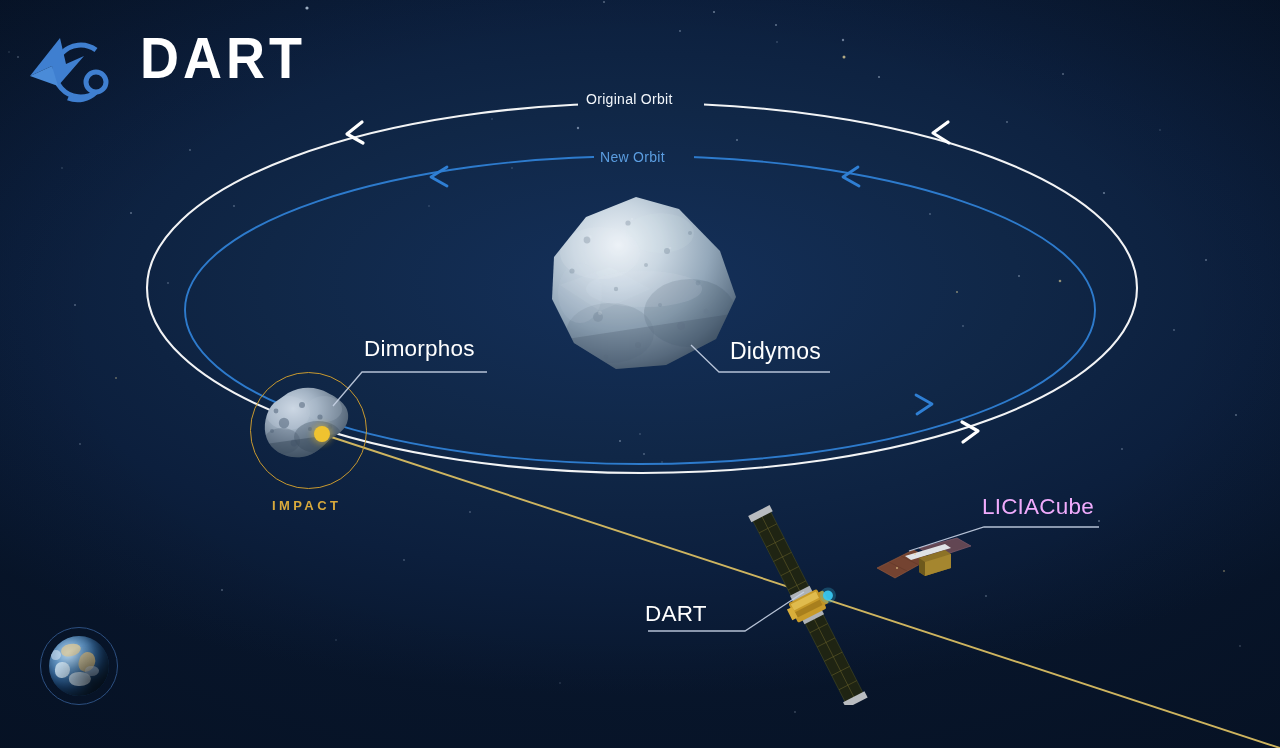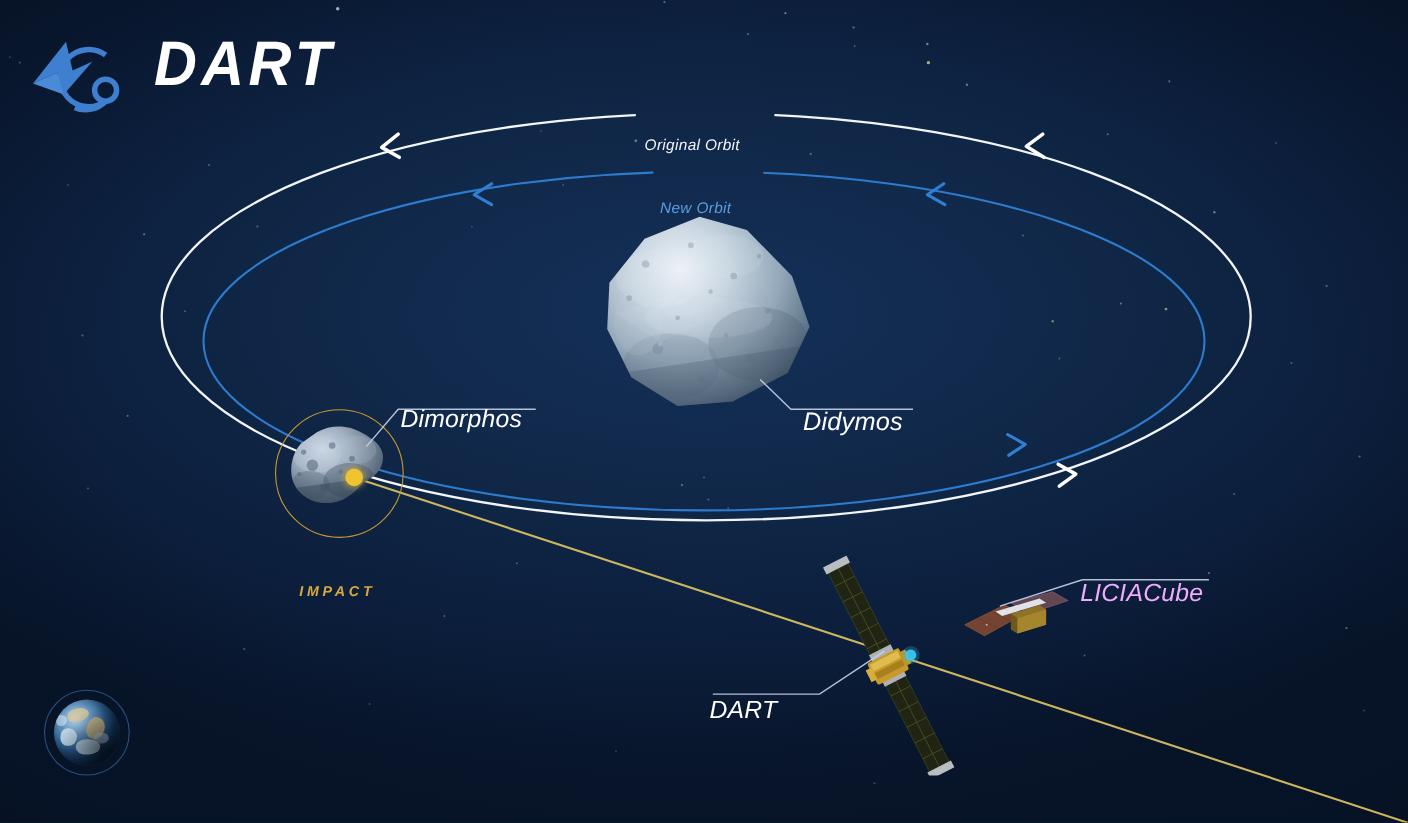--- a/index.html
+++ b/index.html
@@ -4,21 +4,21 @@
 <title>DART Mission Diagram</title>
 <style>
   * { margin:0; padding:0; box-sizing:border-box; }
   html,body { width:1280px; height:748px; overflow:hidden; }
   body {
     background:#0c1f3d;
     font-family:"Liberation Sans", sans-serif;
     position:relative;
     color:#fff;
   }
-  #stage { position:absolute; inset:0; width:1280px; height:748px; overflow:hidden;font-style:italic; }
+  #stage { position:absolute; inset:0; width:1280px; height:748px; overflow:hidden; }
 
   
   .bg-base {
     position:absolute; inset:0;
     background:
       radial-gradient(ellipse 70% 55% at 50% 38%, #14305a 0%, #102747 42%, #0c1f3d 70%, #08162c 100%);
   }
   .bg-vignette {
     position:absolute; inset:0;
     background:
@@ -37,21 +37,21 @@
     font-size:54px; font-weight:700; letter-spacing:4px; color:#ffffff;
     line-height:1; font-family:"Liberation Sans", sans-serif;
     transform:translateY(-50%) scaleY(1.06);
   }
   .logo-sub {
     position:absolute; left:130px; top:66px;
     font-size:10.5px; font-weight:700; letter-spacing:.25px; color:#ffffff;
   }
 
   
-  .lbl { position:absolute; white-space:nowrap;margin-top:32px; }
+  .lbl { position:absolute; white-space:nowrap; }
   .lbl-orbit-orig {
     left:586px; top:91px; font-size:14px; color:#f2f6fb; letter-spacing:.3px;
   }
   .lbl-orbit-new {
     left:600px; top:149px; font-size:14px; color:#5b9de0; letter-spacing:.3px;
   }
   .lbl-dimorphos {
     left:364px; top:336px; font-size:22.5px; color:#ffffff; letter-spacing:.2px;
   }
   .lbl-didymos {

